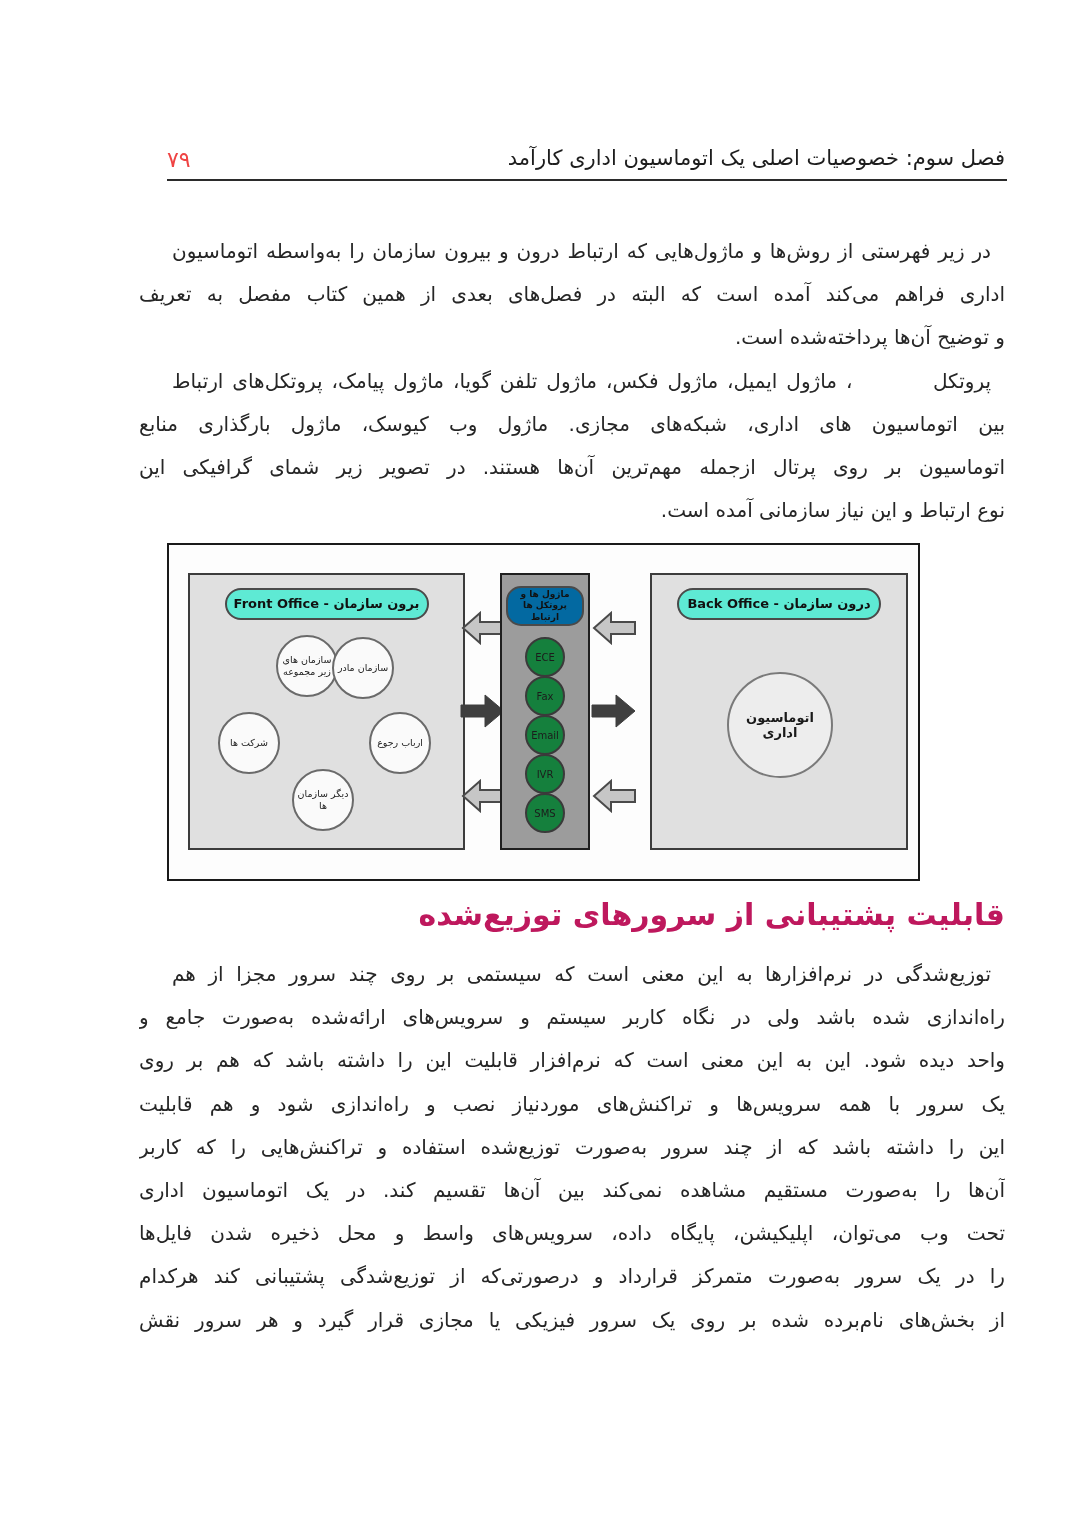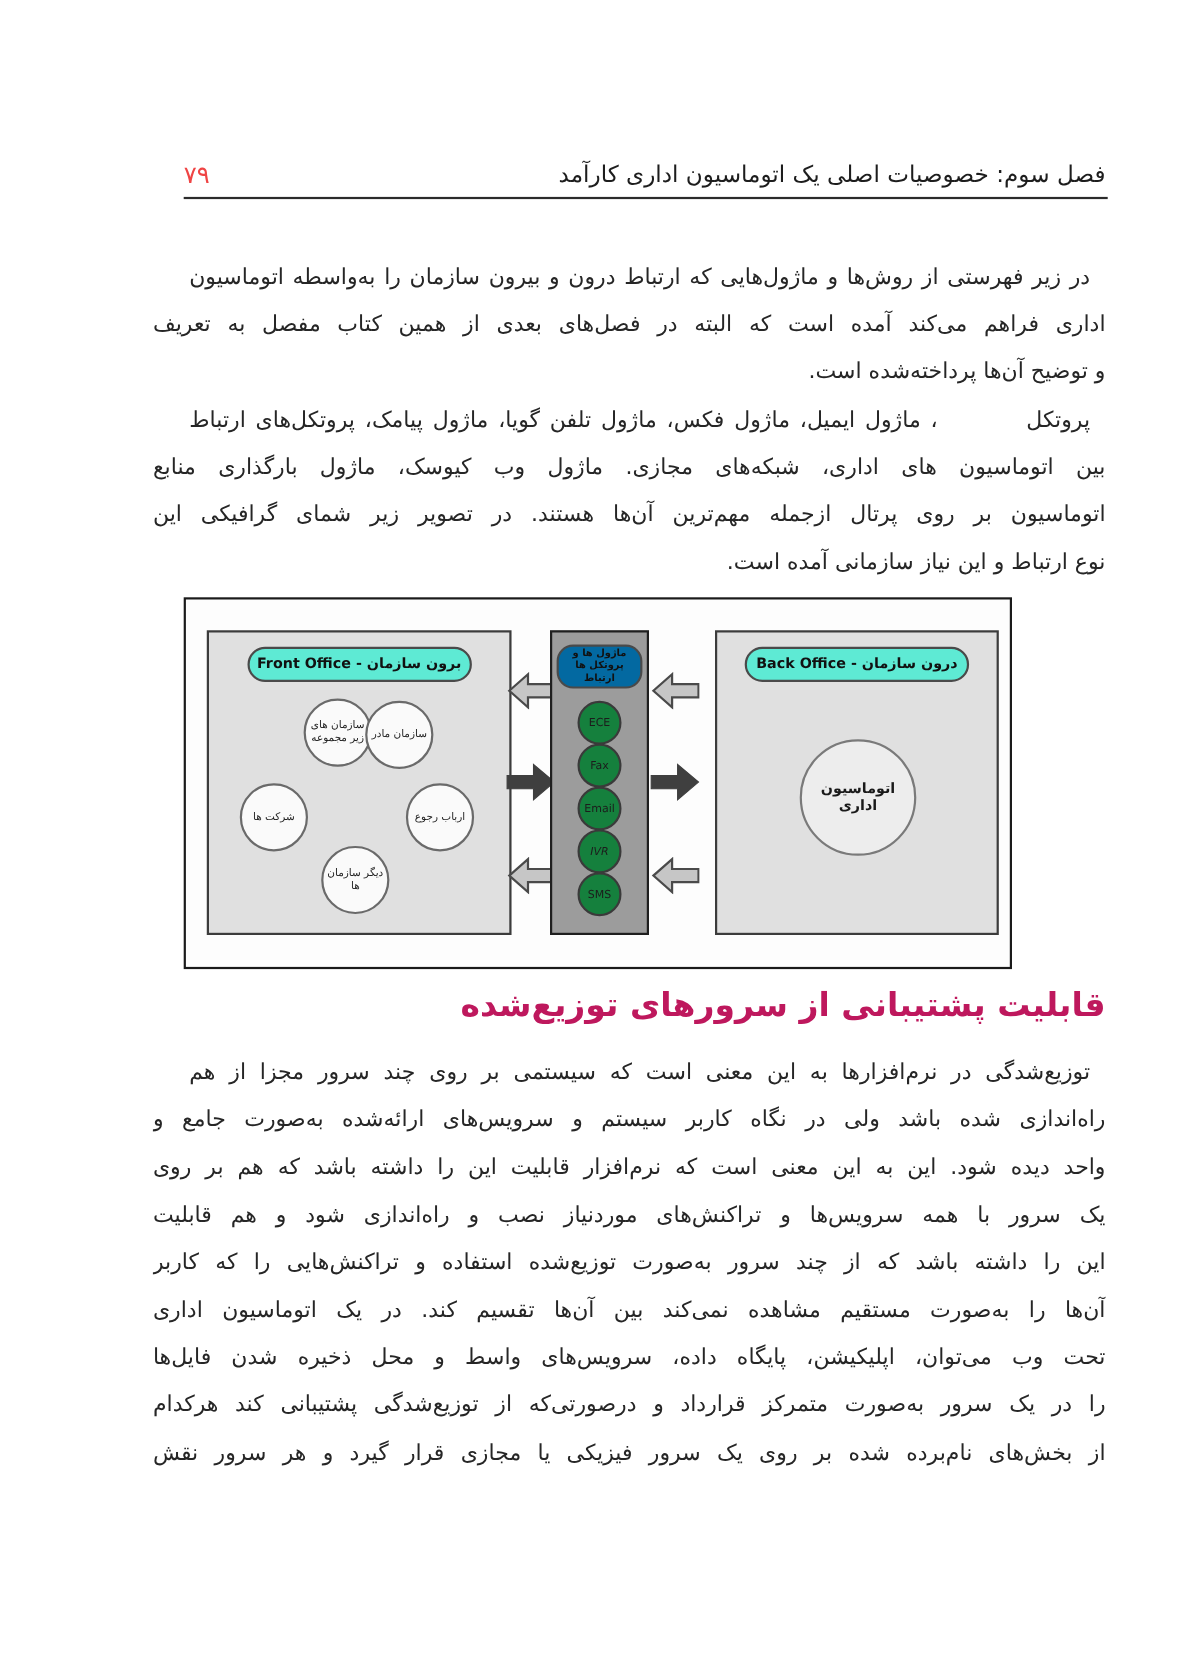--- a/index.html
+++ b/index.html
@@ -101,21 +101,21 @@
     </svg>
 
     <div class="panel mid-col">
       <div class="mid-pill">
         <span>ماژول ها و پروتکل ها</span>
         <span>ارتباط</span>
       </div>
       <div class="circle module-circle" style="top:62px;">ECE</div>
       <div class="circle module-circle" style="top:101px;">Fax</div>
       <div class="circle module-circle" style="top:140px;">Email</div>
-      <div class="circle module-circle" style="top:179px;font-style:italic;">IVR</div>
+      <div class="circle module-circle" style="top:179px;">IVR</div>
       <div class="circle module-circle" style="top:218px;">SMS</div>
     </div>
 
     <svg class="arrow" style="left:423px; top:66px;" width="44" height="34" viewBox="0 0 44 34">
       <polygon points="43,11 19,11 19,2 2,17 19,32 19,23 43,23" fill="#c6c6c6" stroke="#4a4a4a" stroke-width="2"></polygon>
     </svg>
     <svg class="arrow" style="left:420px; top:146px;" width="48" height="40" viewBox="0 0 48 40">
       <polygon points="3,14 27,14 27,4 46,20 27,36 27,26 3,26" fill="#3f3f3f" stroke="#3f3f3f" stroke-width="1"></polygon>
     </svg>
     <svg class="arrow" style="left:423px; top:234px;" width="44" height="34" viewBox="0 0 44 34">

